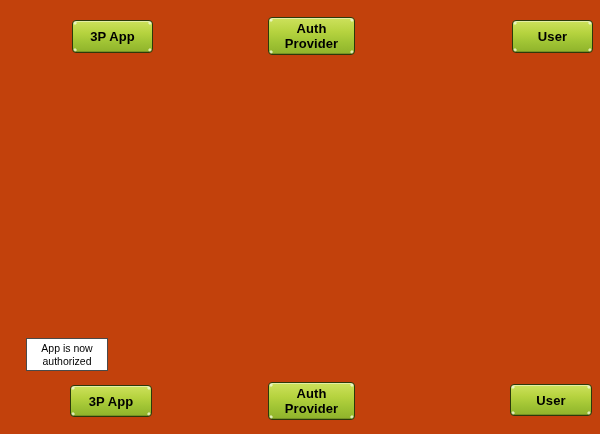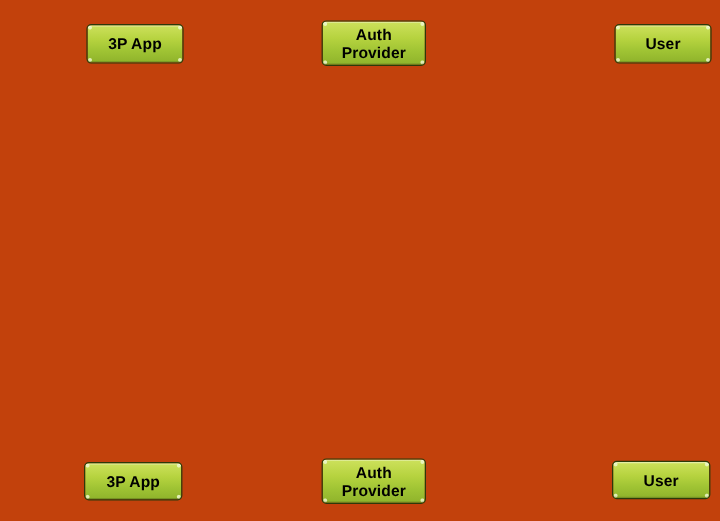--- a/index.html
+++ b/index.html
@@ -82,20 +82,24 @@
   <div class="actor-box pos-top-app">
     <span class="actor-label">3P App</span>
   </div>
   <div class="actor-box pos-top-auth">
     <span class="actor-label w-narrow">Auth Provider</span>
   </div>
   <div class="actor-box pos-top-user">
     <span class="actor-label">User</span>
   </div>
 
+  <div class="note">
+    <span class="note-line">App is now</span>
+    <span class="note-line">authorized</span>
+  </div>
 
   <div class="actor-box pos-bot-app">
     <span class="actor-label">3P App</span>
   </div>
   <div class="actor-box pos-bot-auth">
     <span class="actor-label w-narrow">Auth Provider</span>
   </div>
   <div class="actor-box pos-bot-user">
     <span class="actor-label">User</span>
   </div>

